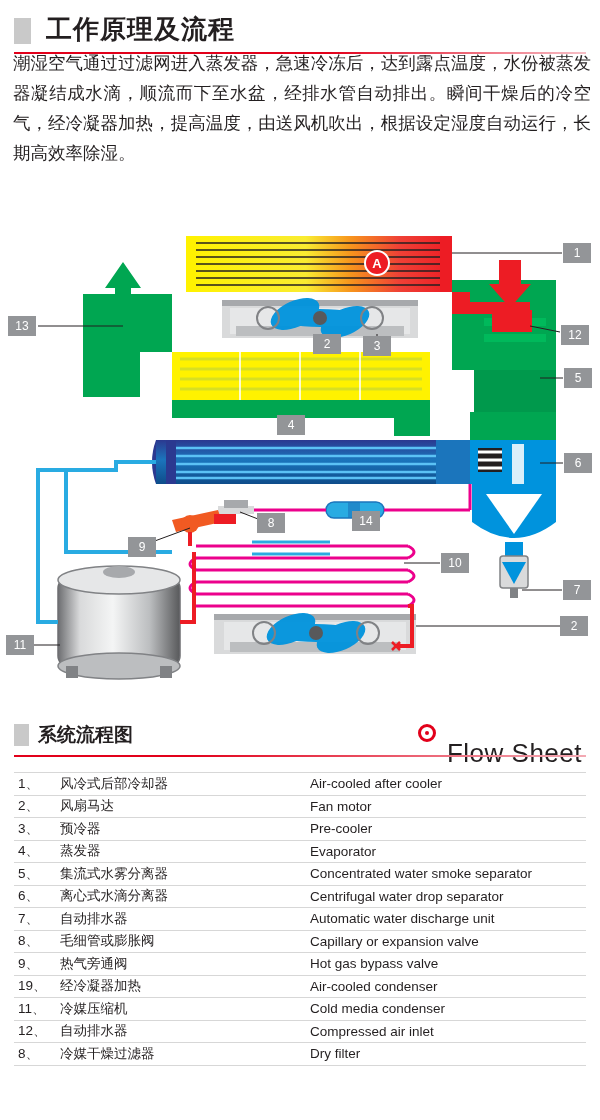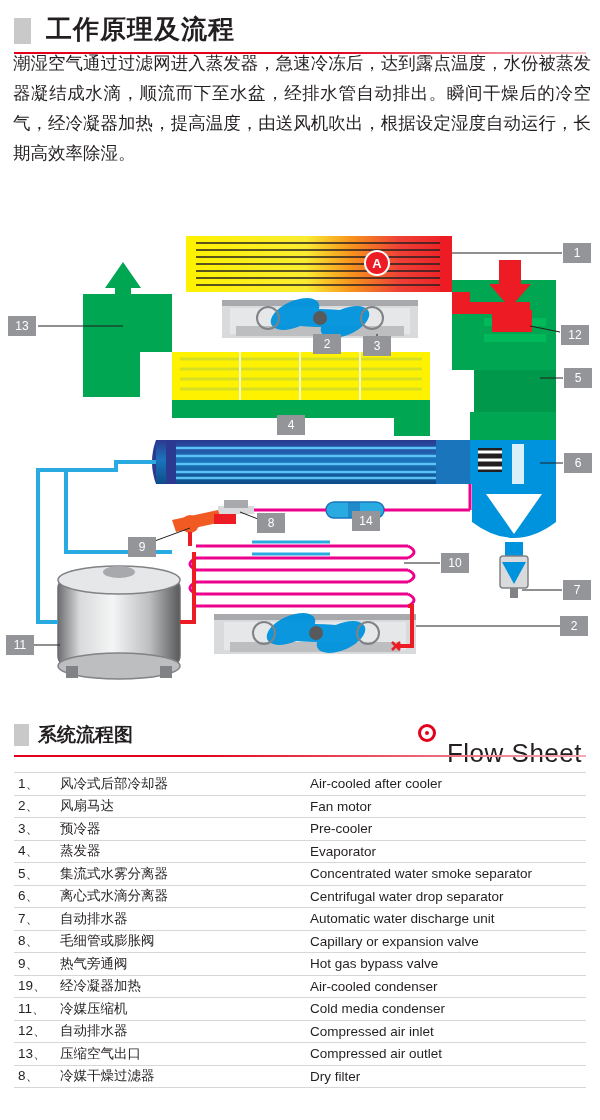--- a/index.html
+++ b/index.html
@@ -389,23 +389,18 @@
         <td class="num">11、</td>
         <td class="cn">冷媒压缩机</td>
         <td class="en">Cold media condenser</td>
       </tr>
       <tr>
         <td class="num">12、</td>
         <td class="cn">自动排水器</td>
         <td class="en">Compressed air inlet</td>
       </tr>
       <tr>
-        <td class="num">13、</td>
-        <td class="cn">压缩空气出口</td>
-        <td class="en">Compressed air outlet</td>
-      </tr>
-      <tr>
         <td class="num">8、</td>
         <td class="cn">冷媒干燥过滤器</td>
         <td class="en">Dry filter</td>
       </tr>
     </tbody>
 </table>
 
 </body></html>

